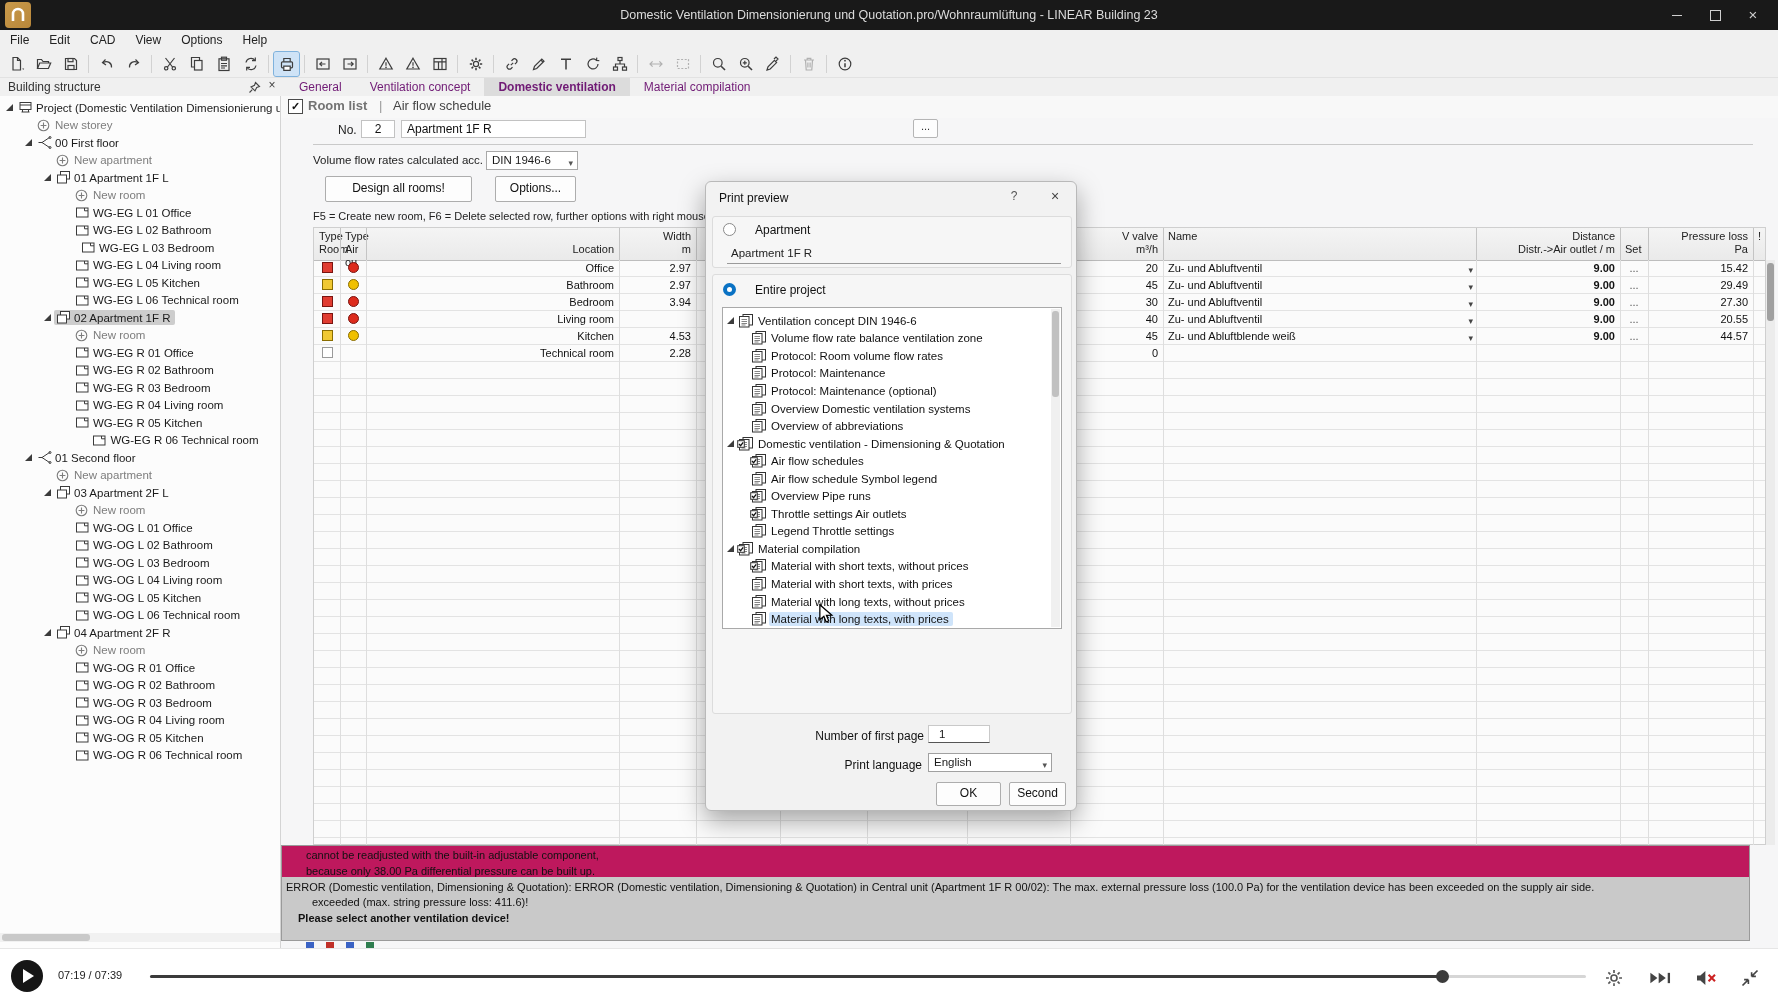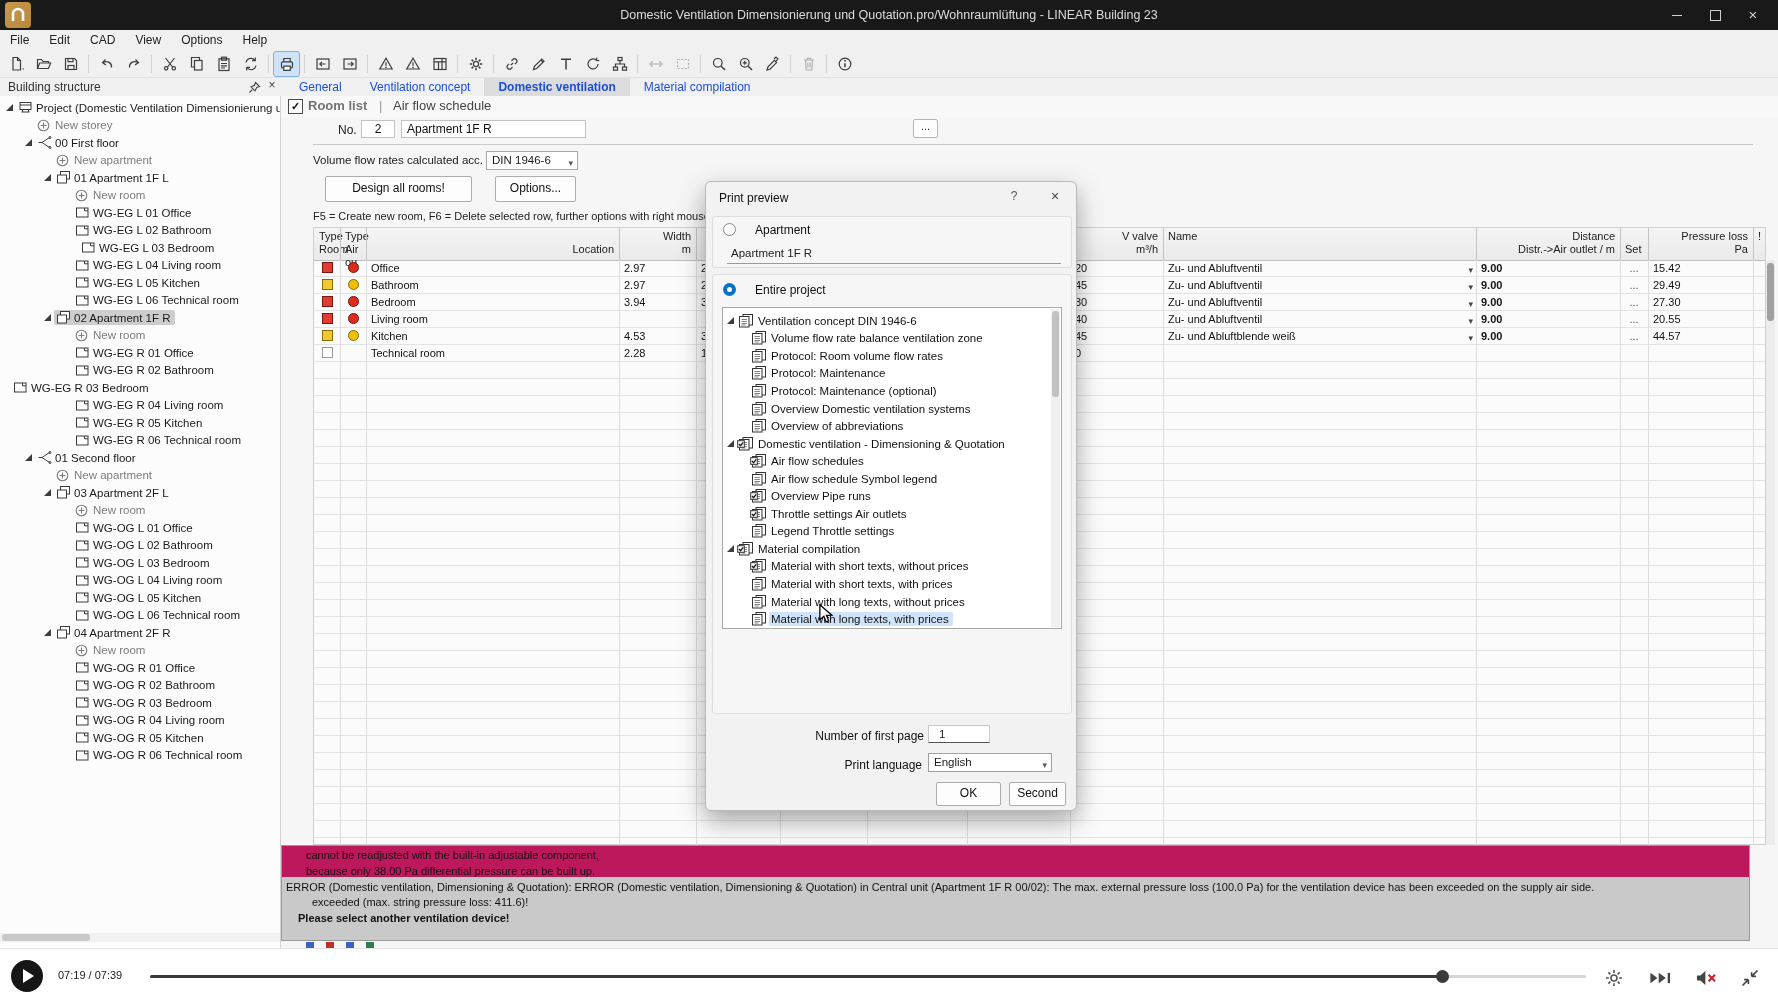--- a/index.html
+++ b/index.html
@@ -26,21 +26,21 @@
   .tbtn svg{display:block;}
   .tbtn.active{background:#cfe3f6;outline:1px solid #7fb2dd;}
   .tbtn.disabled{opacity:.35;}
   .tsep{width:1px;height:18px;background:#d2d2d2;margin:0 4px;}
   
   #headstrip{position:absolute;left:0;top:78px;width:1778px;height:18px;background:#f0f0f0;}
   #ptitle{position:absolute;left:8px;top:2px;font-size:12px;color:#333;}
   #pinbtn{position:absolute;left:248px;top:2px;width:14px;height:14px;}
   #pclose{position:absolute;left:265px;top:0px;width:14px;height:16px;font-size:12px;color:#444;text-align:center;}
   #tabs{position:absolute;left:285px;top:0;height:18px;display:flex;}
-  .tab{font-size:12px;color:#1d4ed8;padding:2px 14px 0 14px;height:16px;}
+  .tab{font-size:12px;color:#701a75;padding:2px 14px 0 14px;height:16px;}
   .tab.active{background:#dcdcdc;font-weight:bold;}
   
   #subtabbar{position:absolute;left:281px;top:96px;right:0;height:22px;background:#f8f8f8;border-bottom:1px solid #ddd;}
   #rlcheck{position:absolute;left:7px;top:3px;width:13px;height:13px;border:1px solid #4a4a4a;background:#fff;
            font-size:11px;line-height:13px;text-align:center;font-weight:bold;color:#111;}
   #rltab{position:absolute;left:27px;top:2px;font-size:13px;font-weight:bold;color:#737373;}
   #stsep{position:absolute;left:98px;top:2px;color:#999;font-size:13px;}
   #aftab{position:absolute;left:112px;top:2px;font-size:13px;color:#444;}
   
   #treepanel{position:absolute;left:0;top:96px;width:281px;height:852px;background:#fcfcfc;
@@ -80,21 +80,21 @@
          border-bottom:1px solid #bdbdbd;}
   .hcell{position:absolute;top:0;height:32px;font-size:11px;color:#222;box-sizing:border-box;padding:2px 5px;}
   .hcell .h1,.hcell .h2{display:block;line-height:13px;}
   #rowsarea{position:absolute;left:0;top:32px;width:100%;height:586px;
             background:repeating-linear-gradient(to bottom,transparent 0px,transparent 16px,#e3e3e3 16px,#e3e3e3 17px);}
   .vline{position:absolute;top:0;bottom:0;width:1px;background:#dedede;}
   .vline.hdr{background:#c4c4c4;}
   .drow{position:absolute;left:0;width:100%;height:17px;}
   .dcell{position:absolute;top:0;height:17px;font-size:11px;line-height:16px;color:#111;box-sizing:border-box;
          padding:0 5px;white-space:nowrap;overflow:hidden;}
-  .dcell.r{} .dcell.c{text-align:center;}
+  .dcell.r{text-align:right;} .dcell.c{text-align:center;}
   .dcell.b{font-weight:bold;}
   .sq{display:inline-block;width:11px;height:11px;margin-top:2px;box-sizing:border-box;}
   .sq.red{background:#e03c31;border:1px solid #7a1410;}
   .sq.yellow{background:#f0c832;border:1px solid #8a6d00;}
   .sq.none{background:#fff;border:1px solid #9a9a9a;}
   .ci{display:inline-block;width:11px;height:11px;border-radius:50%;margin-top:2px;box-sizing:border-box;}
   .ci.red{background:#dd2b1c;border:1px solid #7a1410;}
   .ci.yellow{background:#f0c000;border:1px solid #8a6d00;}
   .namecaret{position:absolute;right:3px;top:2px;font-size:9px;color:#444;}
   .setbtn{display:inline-block;width:16px;height:13px;line-height:7px;font-size:11px;color:#555;text-align:center;}
@@ -592,21 +592,21 @@
           <div class="rowc">
             <div class="ticn">
               <svg width="15" height="13" viewBox="0 0 15 13" fill="none" stroke="#3a3a3a" stroke-width="1">
                 <rect x="1.5" y="2" width="11.5" height="9" fill="#fff"></rect>
                 <path d="M9.5 2v2.8h3.5"></path>
               </svg>
             </div>
             <div class="tlbl">WG-EG R 02 Bathroom</div>
           </div>
         </div>
-        <div class="trow" style="">
+        <div class="trow" style="padding-left: 62px;">
           <div class="arrbox"></div>
           <div class="rowc">
             <div class="ticn">
               <svg width="15" height="13" viewBox="0 0 15 13" fill="none" stroke="#3a3a3a" stroke-width="1">
                 <rect x="1.5" y="2" width="11.5" height="9" fill="#fff"></rect>
                 <path d="M9.5 2v2.8h3.5"></path>
               </svg>
             </div>
             <div class="tlbl">WG-EG R 03 Bedroom</div>
           </div>
@@ -628,21 +628,21 @@
           <div class="rowc">
             <div class="ticn">
               <svg width="15" height="13" viewBox="0 0 15 13" fill="none" stroke="#3a3a3a" stroke-width="1">
                 <rect x="1.5" y="2" width="11.5" height="9" fill="#fff"></rect>
                 <path d="M9.5 2v2.8h3.5"></path>
               </svg>
             </div>
             <div class="tlbl">WG-EG R 05 Kitchen</div>
           </div>
         </div>
-        <div class="trow" style="padding-left: 62px;">
+        <div class="trow" style="padding-left: 62px; justify-content: center;">
           <div class="arrbox"></div>
           <div class="rowc">
             <div class="ticn">
               <svg width="15" height="13" viewBox="0 0 15 13" fill="none" stroke="#3a3a3a" stroke-width="1">
                 <rect x="1.5" y="2" width="11.5" height="9" fill="#fff"></rect>
                 <path d="M9.5 2v2.8h3.5"></path>
               </svg>
             </div>
             <div class="tlbl">WG-EG R 06 Technical room</div>
           </div>

